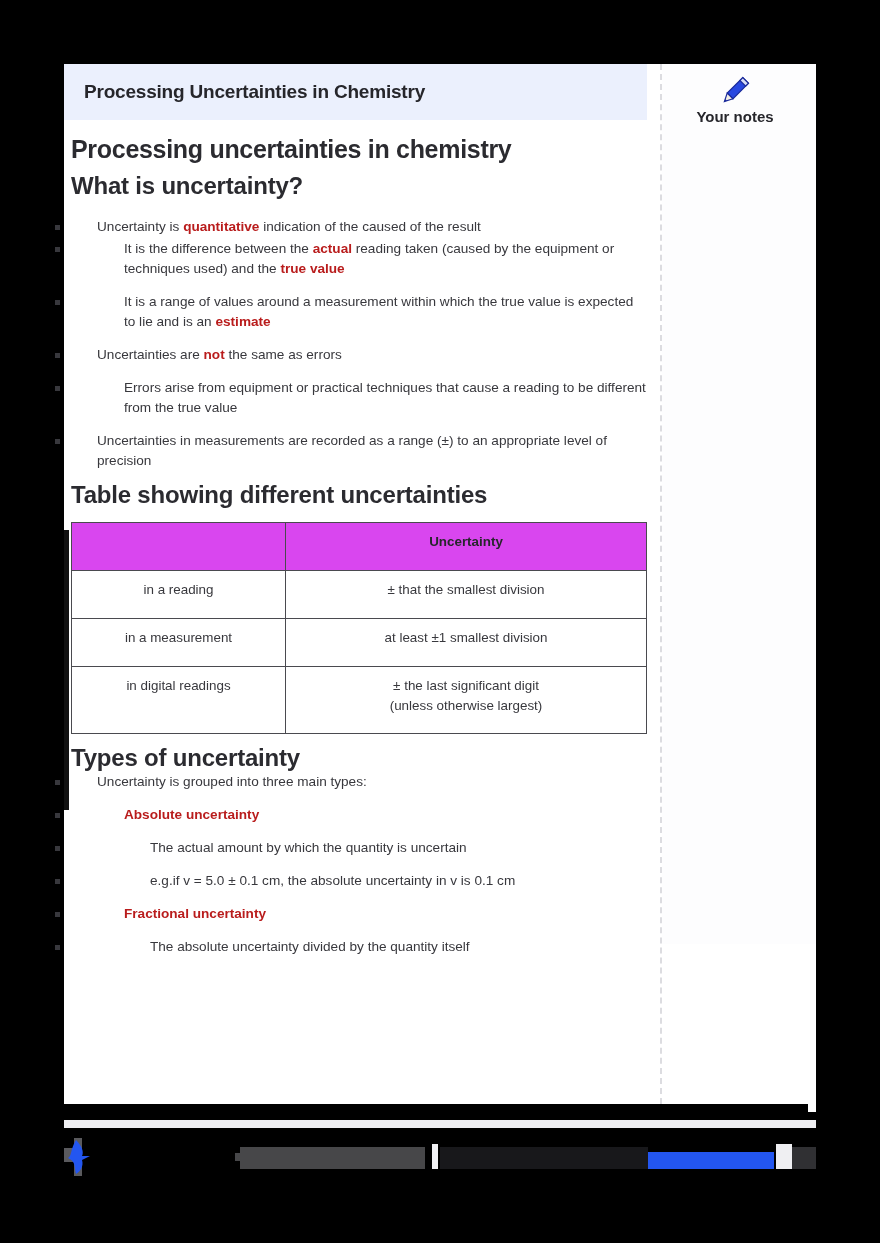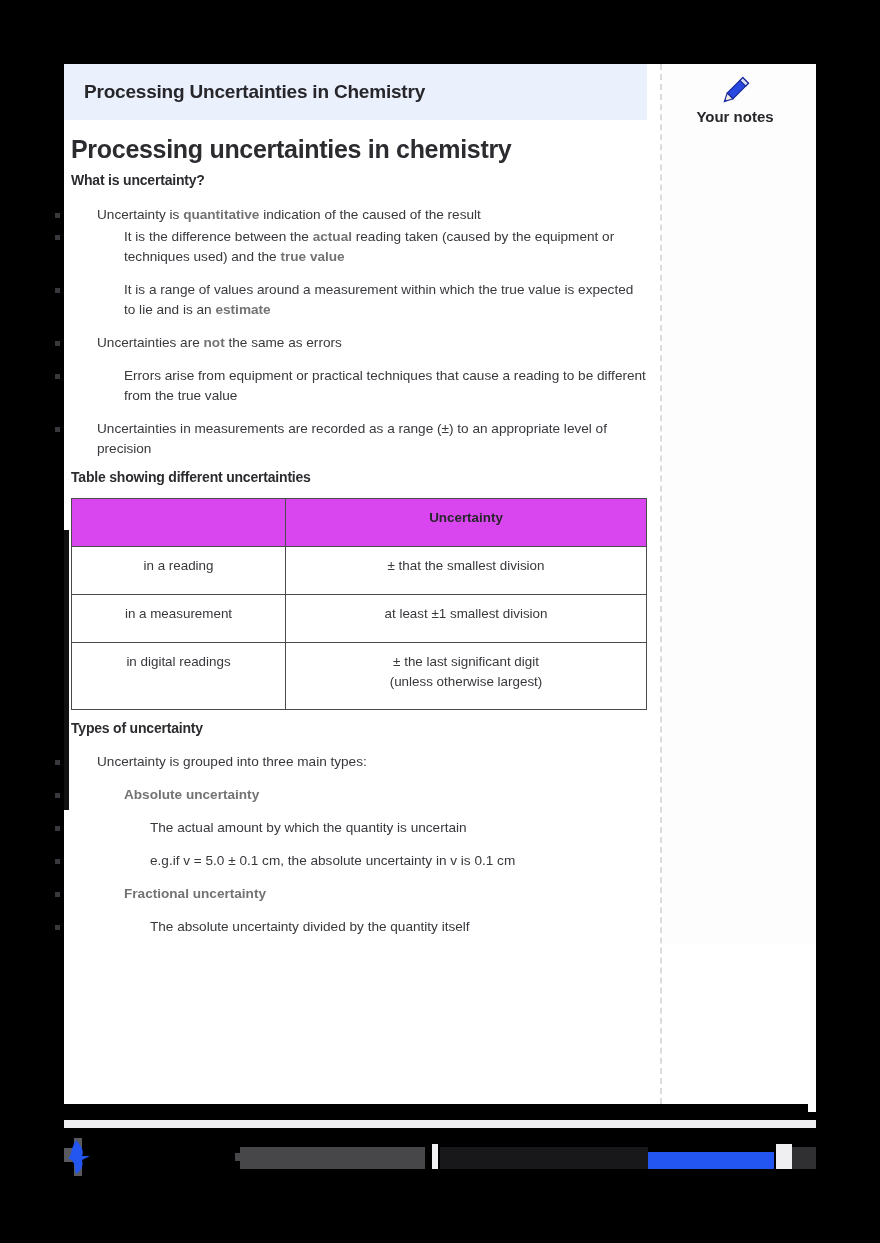--- a/index.html
+++ b/index.html
@@ -30,35 +30,35 @@
     .notes {
       position: absolute; left: 598px; top: 0; width: 154px; height: 880px;
       background: #fdfdfe;
     }
     .notes-inner { position: absolute; left: 0; top: 10px; width: 146px; text-align: center; }
     .pencil-icon { width: 34px; height: 34px; margin: 0 auto; display: block; }
     .notes-label { font-size: 15px; font-weight: bold; color: #26262b; margin-top: 0px; display: block; }
 
     .content { padding: 0 0 0 7px; }
     h1.doc-title { font-size: 25px; font-weight: bold; color: #2b2b30; margin-top: 14px; letter-spacing: -0.3px; line-height: 1.2; }
-    h2.sec-title { font-size: 14px; font-weight: bold; color: #2b2b30; letter-spacing: -0.2px; line-height: 1.2; }
+    h2.sec-title { font-size: 24px; font-weight: bold; color: #2b2b30; letter-spacing: -0.2px; line-height: 1.2; }
     h2.s1 { margin-top: 8px; }
     h2.s2 { margin-top: 10px; }
     h2.s3 { margin-top: 10px; }
 
     ul.lst { list-style: none; }
     ul.lst li { position: relative; font-size: 13.6px; line-height: 20px; color: #38383d; }
     ul.lst li::before {
       content: ""; position: absolute; left: -16px; top: 8px; width: 5px; height: 5px; background: #38383d;
     }
     .l1 { padding-left: 26px; }
     .l2 { padding-left: 53px; }
     .l3 { padding-left: 79px; }
     .item { margin-top: 13px; }
-    b { color: #737373; font-weight: bold; }
+    b { color: #b91c1c; font-weight: bold; }
 
     table.unc {
       margin-top: 12px; margin-left: 0px; border-collapse: collapse; width: 576px;
       font-size: 13.4px; color: #38383d;
     }
     table.unc td, table.unc th { border: 1.5px solid #4a4a4f; text-align: center; vertical-align: top; padding-top: 9px; line-height: 20px; }
     table.unc th { background: #d946ef; font-weight: bold; color: #26262b; height: 48px; }
     table.unc .c1 { width: 214px; }
     table.unc tr.r1 td, table.unc tr.r2 td { height: 48px; }
     table.unc tr.r3 td, table.unc tr.r4 td { height: 67px; }
@@ -121,21 +121,21 @@
           <td>
                 <div>± the last significant digit</div>
                 <div>(unless otherwise largest)</div>
               </td>
         </tr>
       </tbody>
         </table>
 
       <h2 class="sec-title s3">Types of uncertainty</h2>
       <ul class="lst">
-        <li class="l1 item" style="margin-top:16px">Uncertainty is grouped into three main types:</li>
+        <li class="l1 item" style="margin-top:0">Uncertainty is grouped into three main types:</li>
         <li class="l2 item"><b>Absolute uncertainty</b></li>
         <li class="l3 item">The actual amount by which the quantity is uncertain</li>
         <li class="l3 item">e.g.if v = 5.0 ± 0.1 cm, the absolute uncertainty in v is 0.1 cm</li>
         <li class="l2 item"><b>Fractional uncertainty</b></li>
         <li class="l3 item">The absolute uncertainty divided by the quantity itself</li>
       </ul>
     </div>
   </div>
 
   <div class="table-bar"></div>

